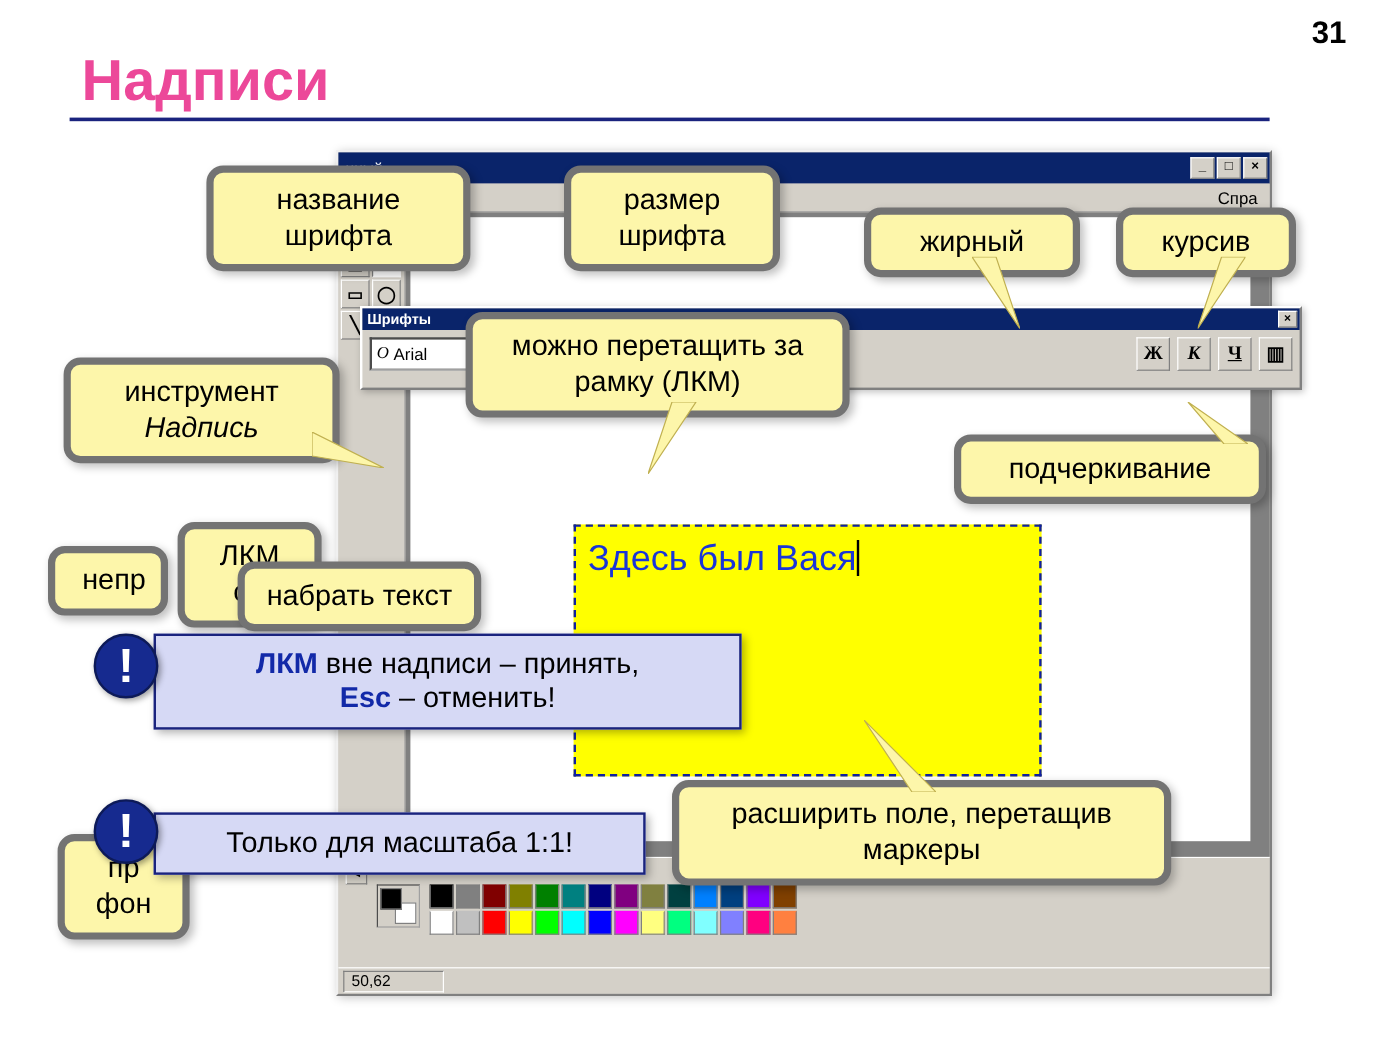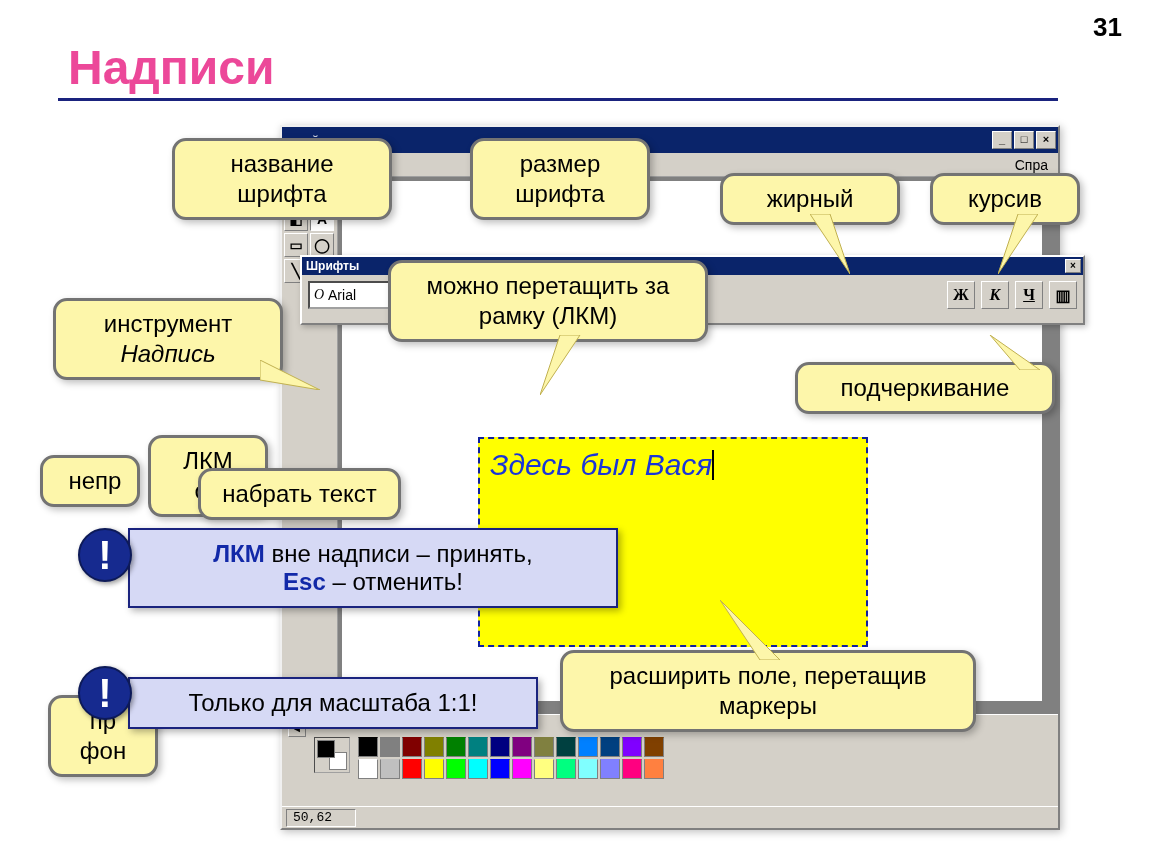--- a/index.html
+++ b/index.html
@@ -105,21 +105,20 @@
   }
   .tool-btn.active{
     border-top-color:#808080; border-left-color:#808080;
     border-right-color:#fff; border-bottom-color:#fff;
     background:#fff;
   }
   .canvas-area {
     flex:1;
     background:#808080;
     position:relative;
-    font-style:italic;
   }
   .canvas-white {
     position:absolute; left:4px; top:4px;
     width: 700px; height: 520px;
     background:#fff;
   }
   .text-box {
     position:absolute;
     left: 140px; top: 260px;
     width: 390px; height: 210px;
@@ -179,21 +178,21 @@
   }
   .status-cell {
     border:1px solid #808080;
     border-top-color:#808080; border-left-color:#808080;
     border-right-color:#fff; border-bottom-color:#fff;
     padding: 0 6px;
     height: 18px; line-height:16px;
     overflow:hidden; white-space:nowrap;
   }
   .status-main { flex:1; }
-  .status-coord { width: 70px; font-family: Liberation Mono, monospace; }
+  .status-coord { width: 84px; }
 
   
   .font-toolbar {
     position:absolute;
     top: 255px; left: 300px;
     width: 785px; height: 70px;
     background:#d4d0c8;
     border:2px solid #808080;
     border-top-color:#fff; border-left-color:#fff;
     box-shadow: 2px 2px 6px rgba(0,0,0,.25);
@@ -235,21 +234,21 @@
     border:1px solid #808080;
     border-top-color:#fff; border-left-color:#fff;
     font-size:10px; text-align:center; line-height:12px;
     font-weight:bold; margin-right:2px;
   }
 
   
   .callout {
     position:absolute;
     background:#fdf6aa;
-    border:3px solid #737373;
+    border:6px solid #737373;
     border-radius:14px;
     padding:8px 18px;
     font-size:24px;
     text-align:center;
     line-height:1.25;
     box-shadow: 3px 3px 7px rgba(0,0,0,.25);
     color:#000;
   }
   .callout .em{ font-style: italic; }
 

